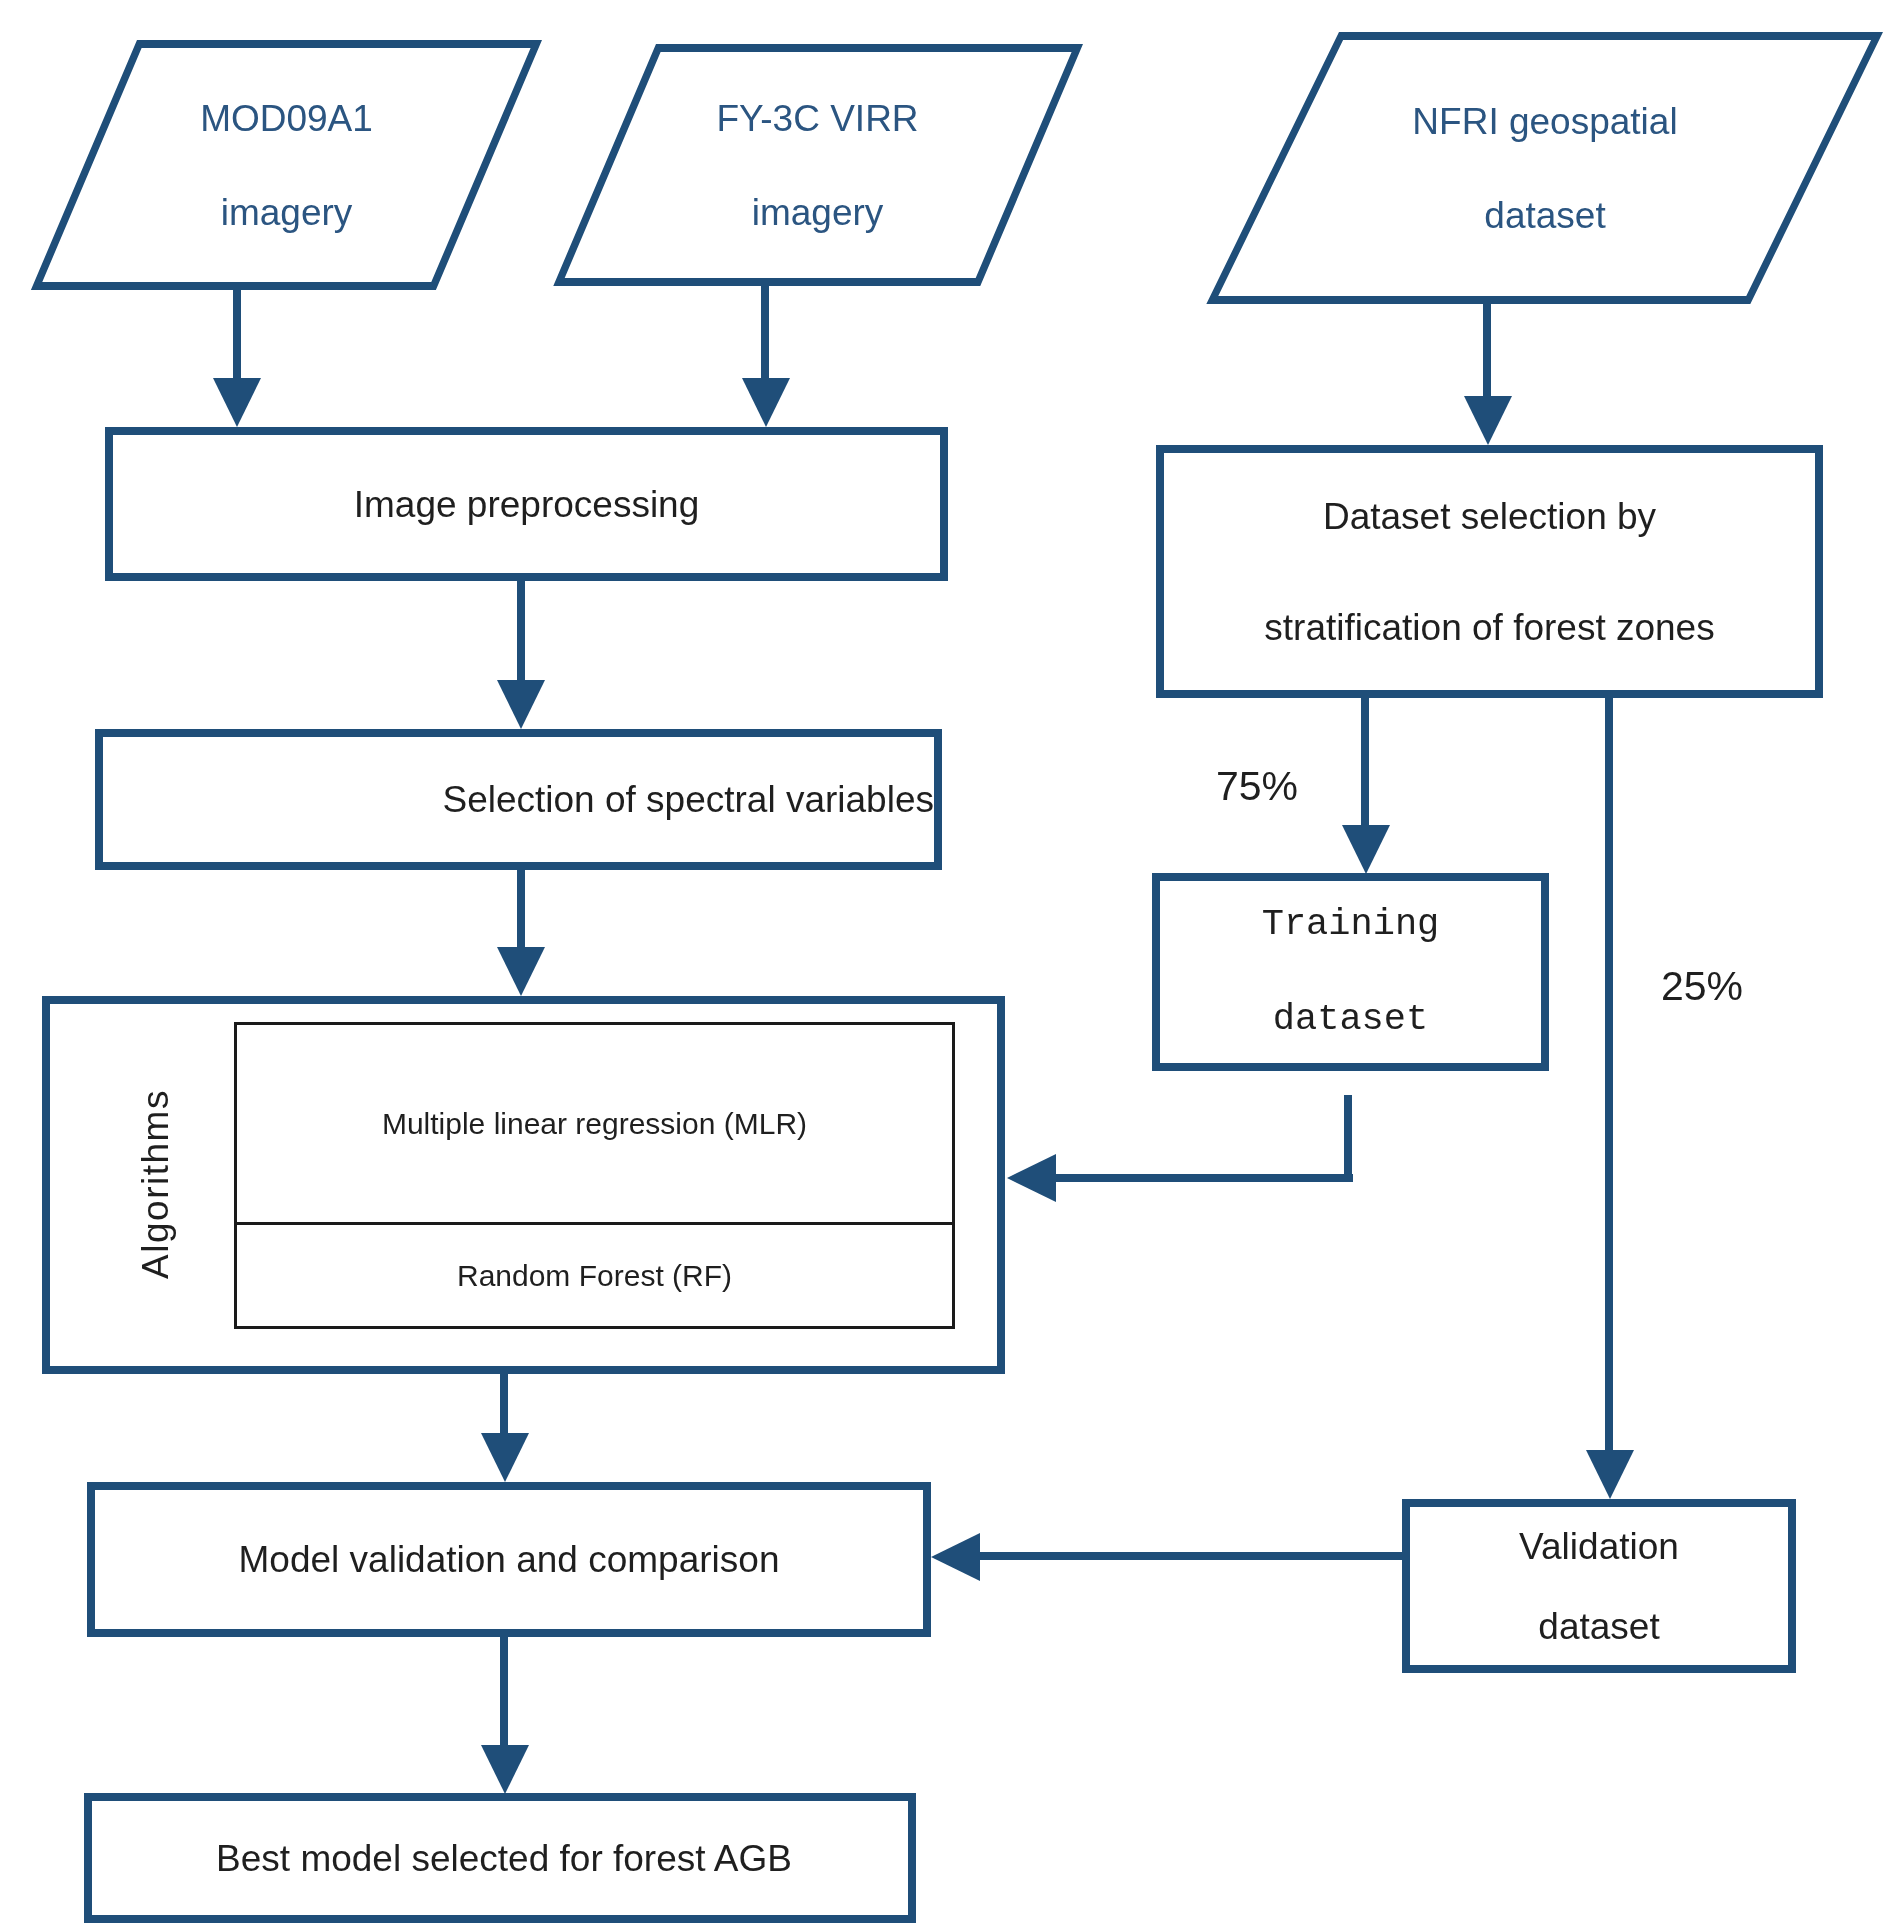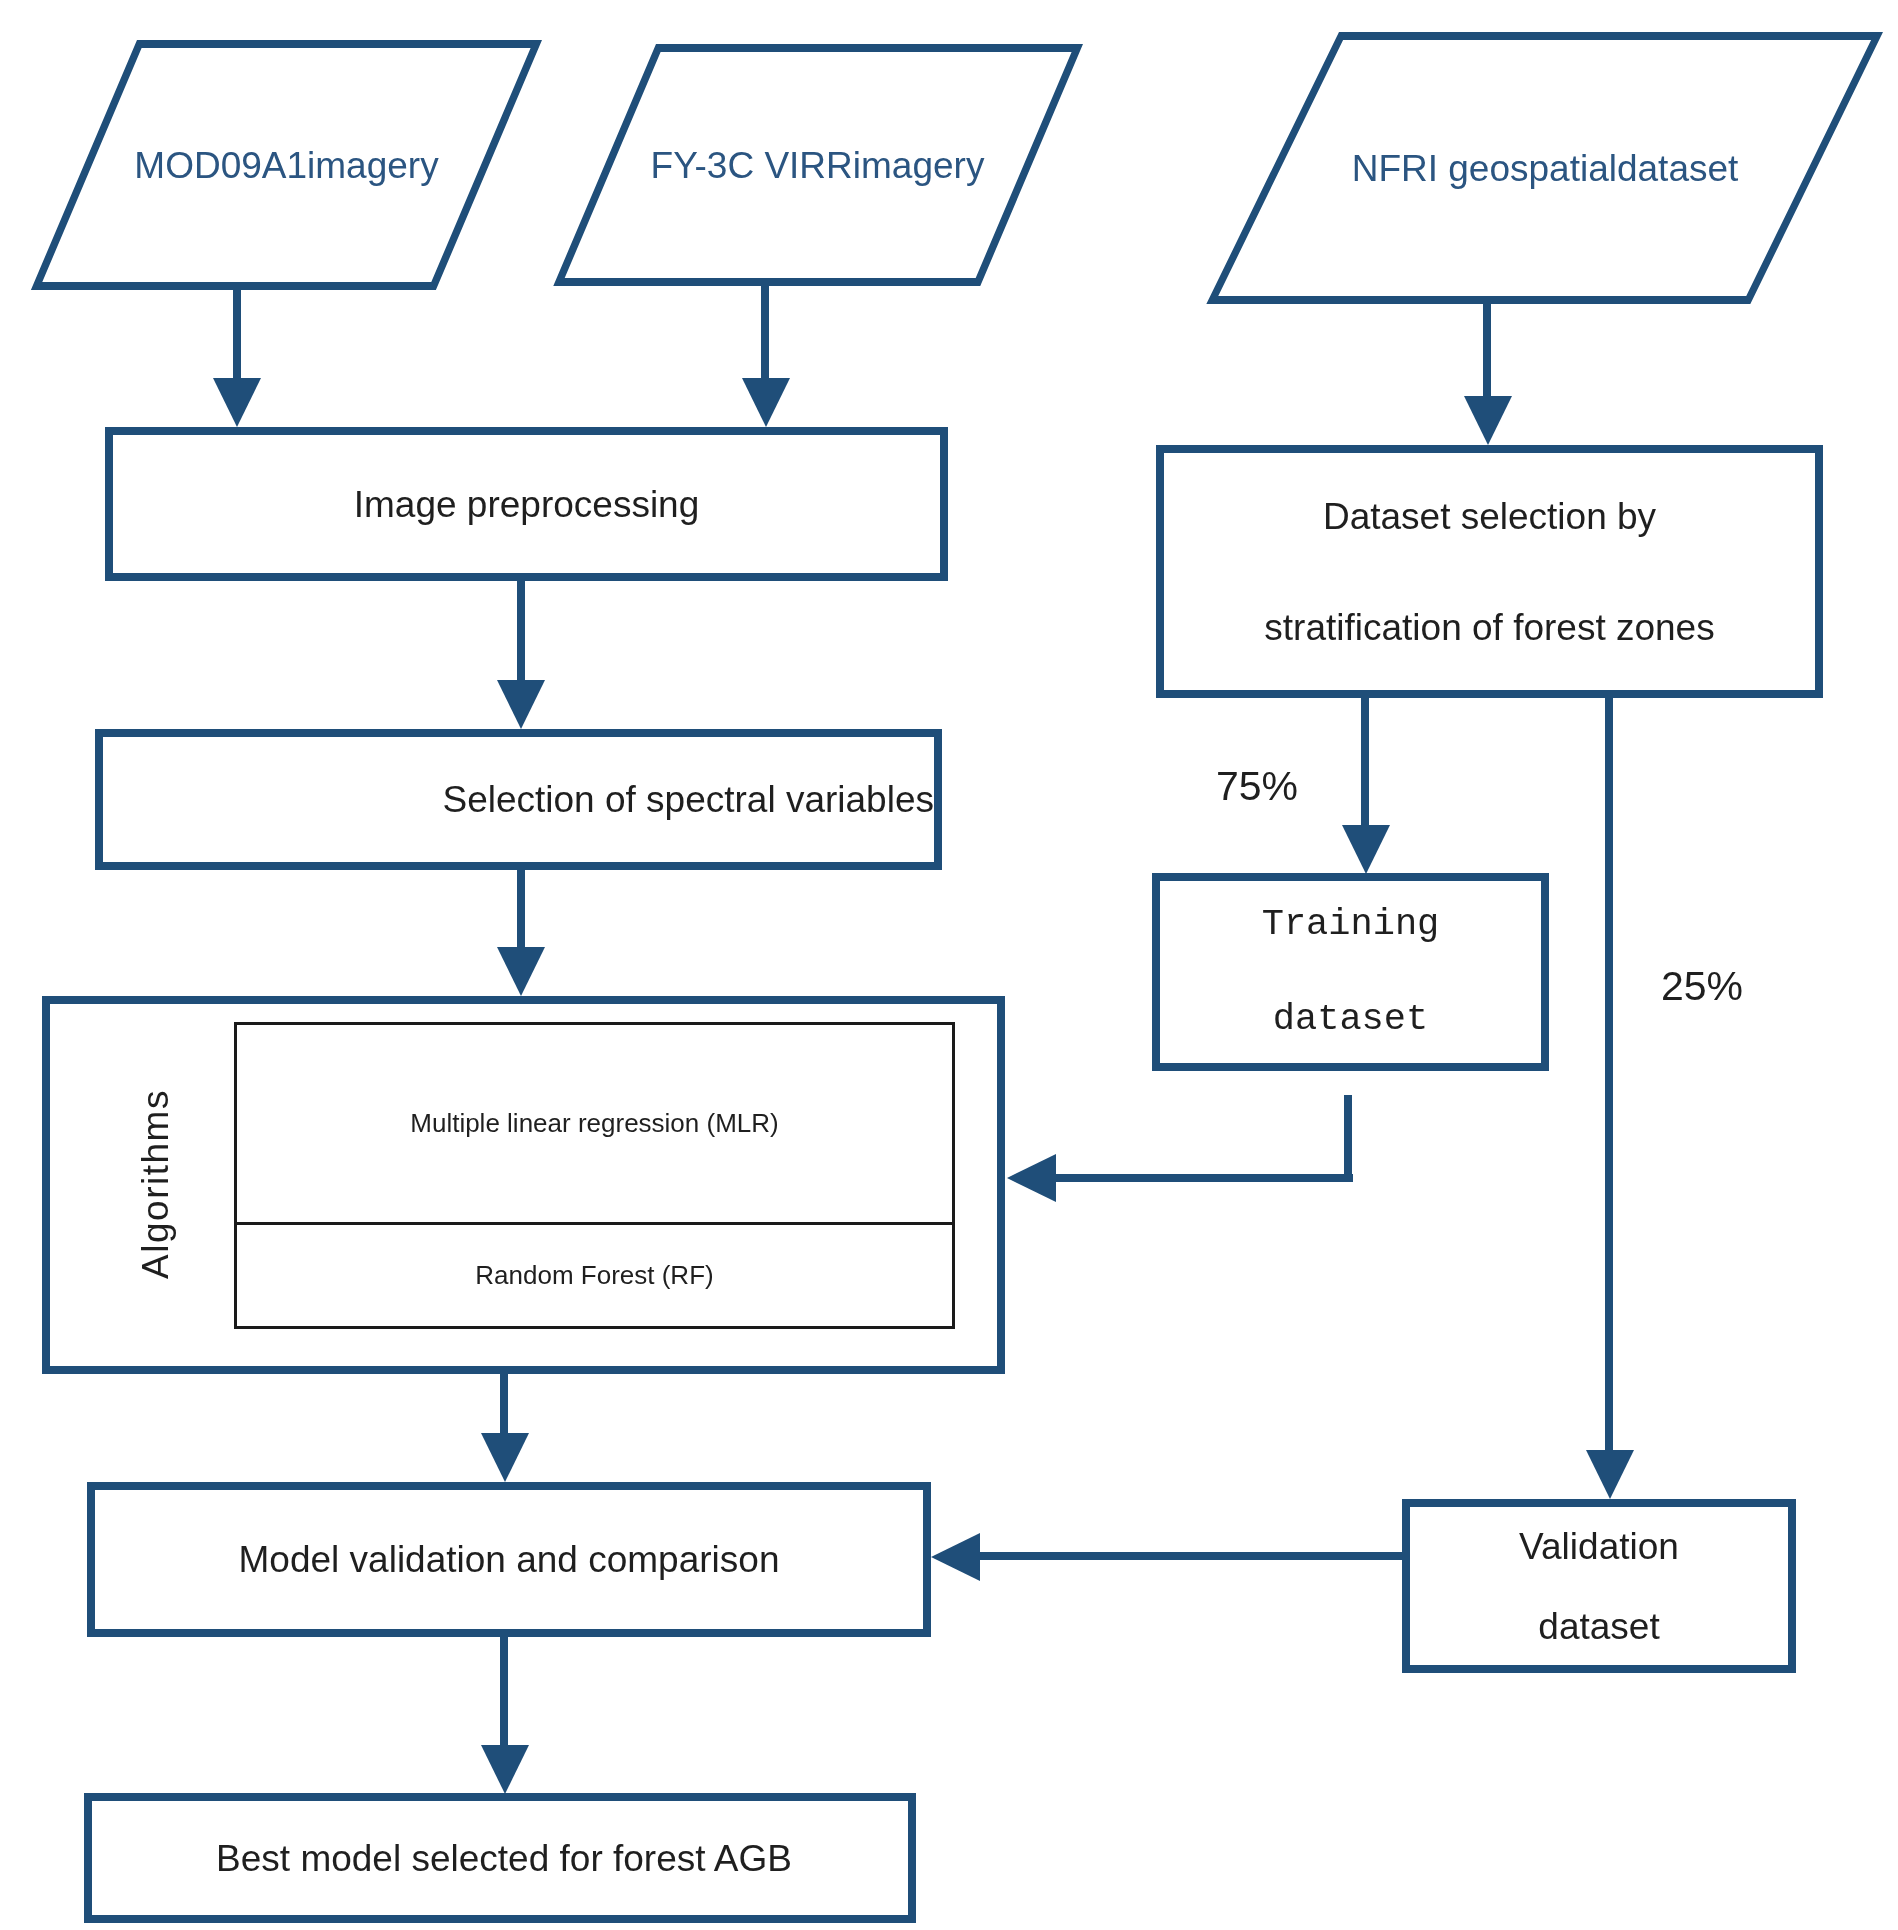--- a/index.html
+++ b/index.html
@@ -32,21 +32,21 @@
   
   .para-wrap{position:absolute;}
   .para-shape{
     position:absolute;inset:0;
     border:8.4px solid var(--accent);
     background:#fff;
     transform-origin:top left;
   }
   .para-label{
     position:absolute;inset:0;
-    display:flex;flex-direction:row;
+    display:flex;flex-direction:column;
     align-items:center;justify-content:center;
     row-gap:53px;
     font-size:37px;line-height:41px;
     color:var(--parallelogram-text);
     text-align:center;
   }
   
   .shaft-v{position:absolute;width:8.4px;background:var(--accent);}
   .shaft-h{position:absolute;height:8.4px;background:var(--accent);}
   .head-down{
@@ -72,21 +72,21 @@
     font-size:37px;color:var(--box-text);white-space:nowrap;
     letter-spacing:1.5px;
   }
   .algo-table{
     position:absolute;left:234px;top:1022px;width:721px;height:307px;
     border:3.1px solid var(--table-border);background:#fff;
     display:flex;flex-direction:column;
   }
   .algo-row{
     flex:1;display:flex;align-items:center;justify-content:center;
-    font-size:26px;color:var(--box-text);text-align:center;margin-top:48px;
+    font-size:30px;color:var(--box-text);text-align:center;margin-top:48px;
   }
   .algo-row + .algo-row{border-top:3.1px solid var(--table-border);}
   
   .pct{
     position:absolute;font-size:41px;color:var(--box-text);
     width:114px;text-align:center;
   }
 </style>
 </head>
 <body>

